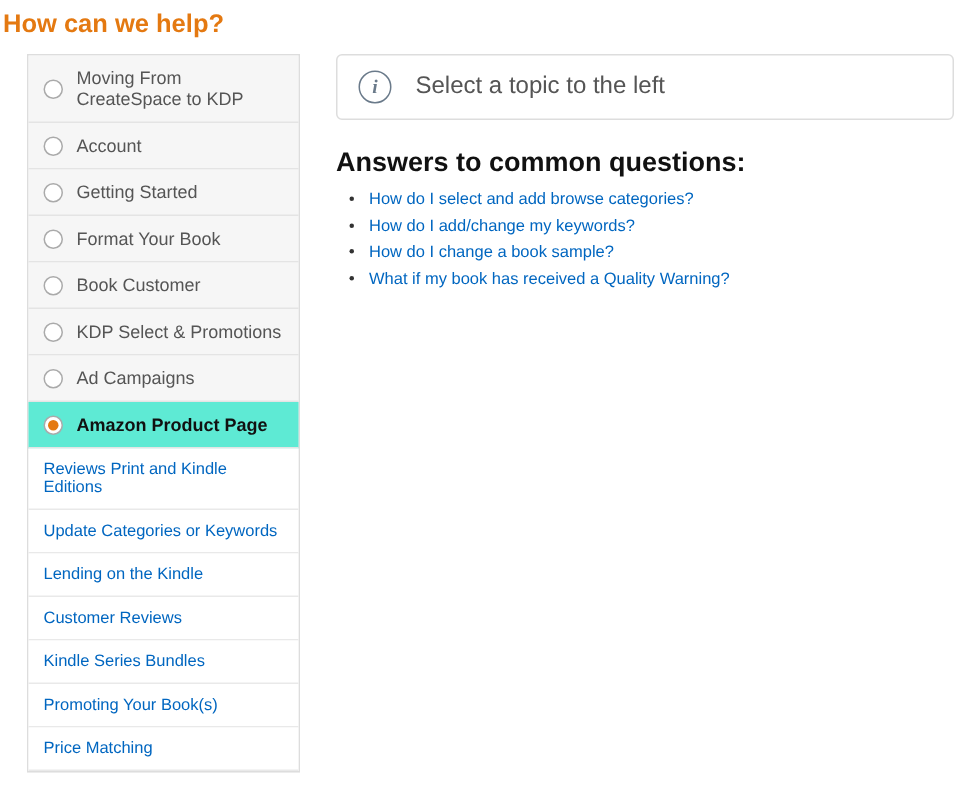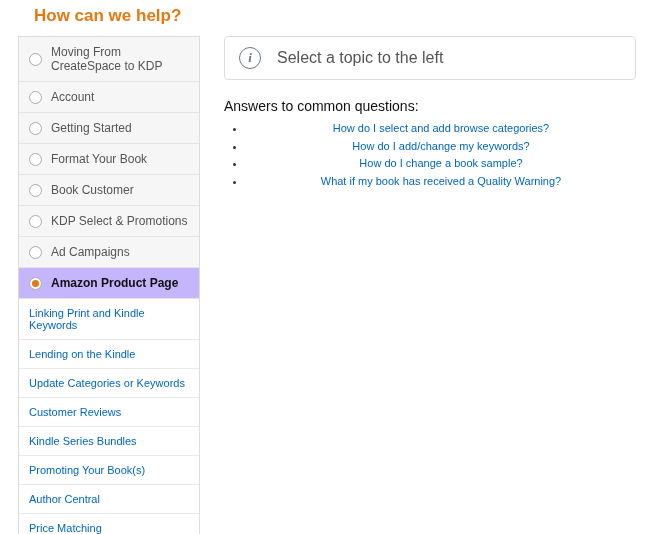--- a/index.html
+++ b/index.html
@@ -7,21 +7,21 @@
     font-family: Arial, Helvetica, sans-serif;
     font-size: 12px;
     color: #333;
     background: #fff;
     width: 650px;
   }
   .page-title {
     color: #e47911;
     font-size: 17px;
     font-weight: bold;
-    padding: 6px 0 10px 34px;
+    padding: 6px 0 10px 2px;
   }
   .layout {
     display: flex;
     align-items: flex-start;
     padding: 0 14px 12px 18px;
   }
   .sidebar {
     width: 182px;
     flex-shrink: 0;
     border: 1px solid #ddd;
@@ -31,21 +31,21 @@
     display: flex;
     align-items: center;
     padding: 8px 10px;
     border-bottom: 1px solid #e4e4e4;
     font-size: 12px;
     color: #555;
     background: #f6f6f6;
     cursor: pointer;
   }
   .cat-item.selected {
-    background: #c4b5fd;
+    background: #5eead4;
     color: #111;
     font-weight: bold;
   }
   .radio {
     width: 13px;
     height: 13px;
     border: 1px solid #aaa;
     border-radius: 50%;
     margin-right: 9px;
     flex-shrink: 0;
@@ -96,28 +96,27 @@
     font-size: 13px;
     color: #6a7a8a;
     margin-right: 16px;
     flex-shrink: 0;
   }
   .info-text {
     font-size: 16px;
     color: #555;
   }
   .answers-heading {
-    font-size: 14px;
-    font-weight: normal;
+    font-size: 18px;
+    font-weight: bold;
     color: #111;
     margin-bottom: 6px;
   }
   .answers-list {
     padding-left: 22px;
-    text-align: center;
   }
   .answers-list li {
     font-size: 11px;
     color: #0066c0;
     line-height: 1.6;
     cursor: pointer;
   }
   .answers-list li::marker {
     color: #333;
   }
@@ -155,27 +154,26 @@
         <span>KDP Select &amp; Promotions</span>
       </div>
       <div class="cat-item">
         <span class="radio"></span>
         <span>Ad Campaigns</span>
       </div>
       <div class="cat-item selected">
         <span class="radio"></span>
         <span>Amazon Product Page</span>
       </div>
-      <div class="sub-item">Linking Print and Kindle Keywords</div>
+      <div class="sub-item">Reviews Print and Kindle Editions</div>
+      <div class="sub-item">Update Categories or Keywords</div>
       <div class="sub-item">Lending on the Kindle</div>
-      <div class="sub-item">Update Categories or Keywords</div>
       <div class="sub-item">Customer Reviews</div>
       <div class="sub-item">Kindle Series Bundles</div>
       <div class="sub-item">Promoting Your Book(s)</div>
-      <div class="sub-item">Author Central</div>
       <div class="sub-item">Price Matching</div>
     </div>
 
   <div class="main">
     <div class="info-box">
       <span class="info-icon">i</span>
       <span class="info-text">Select a topic to the left</span>
     </div>
 
     <div class="answers-heading">Answers to common questions:</div>

